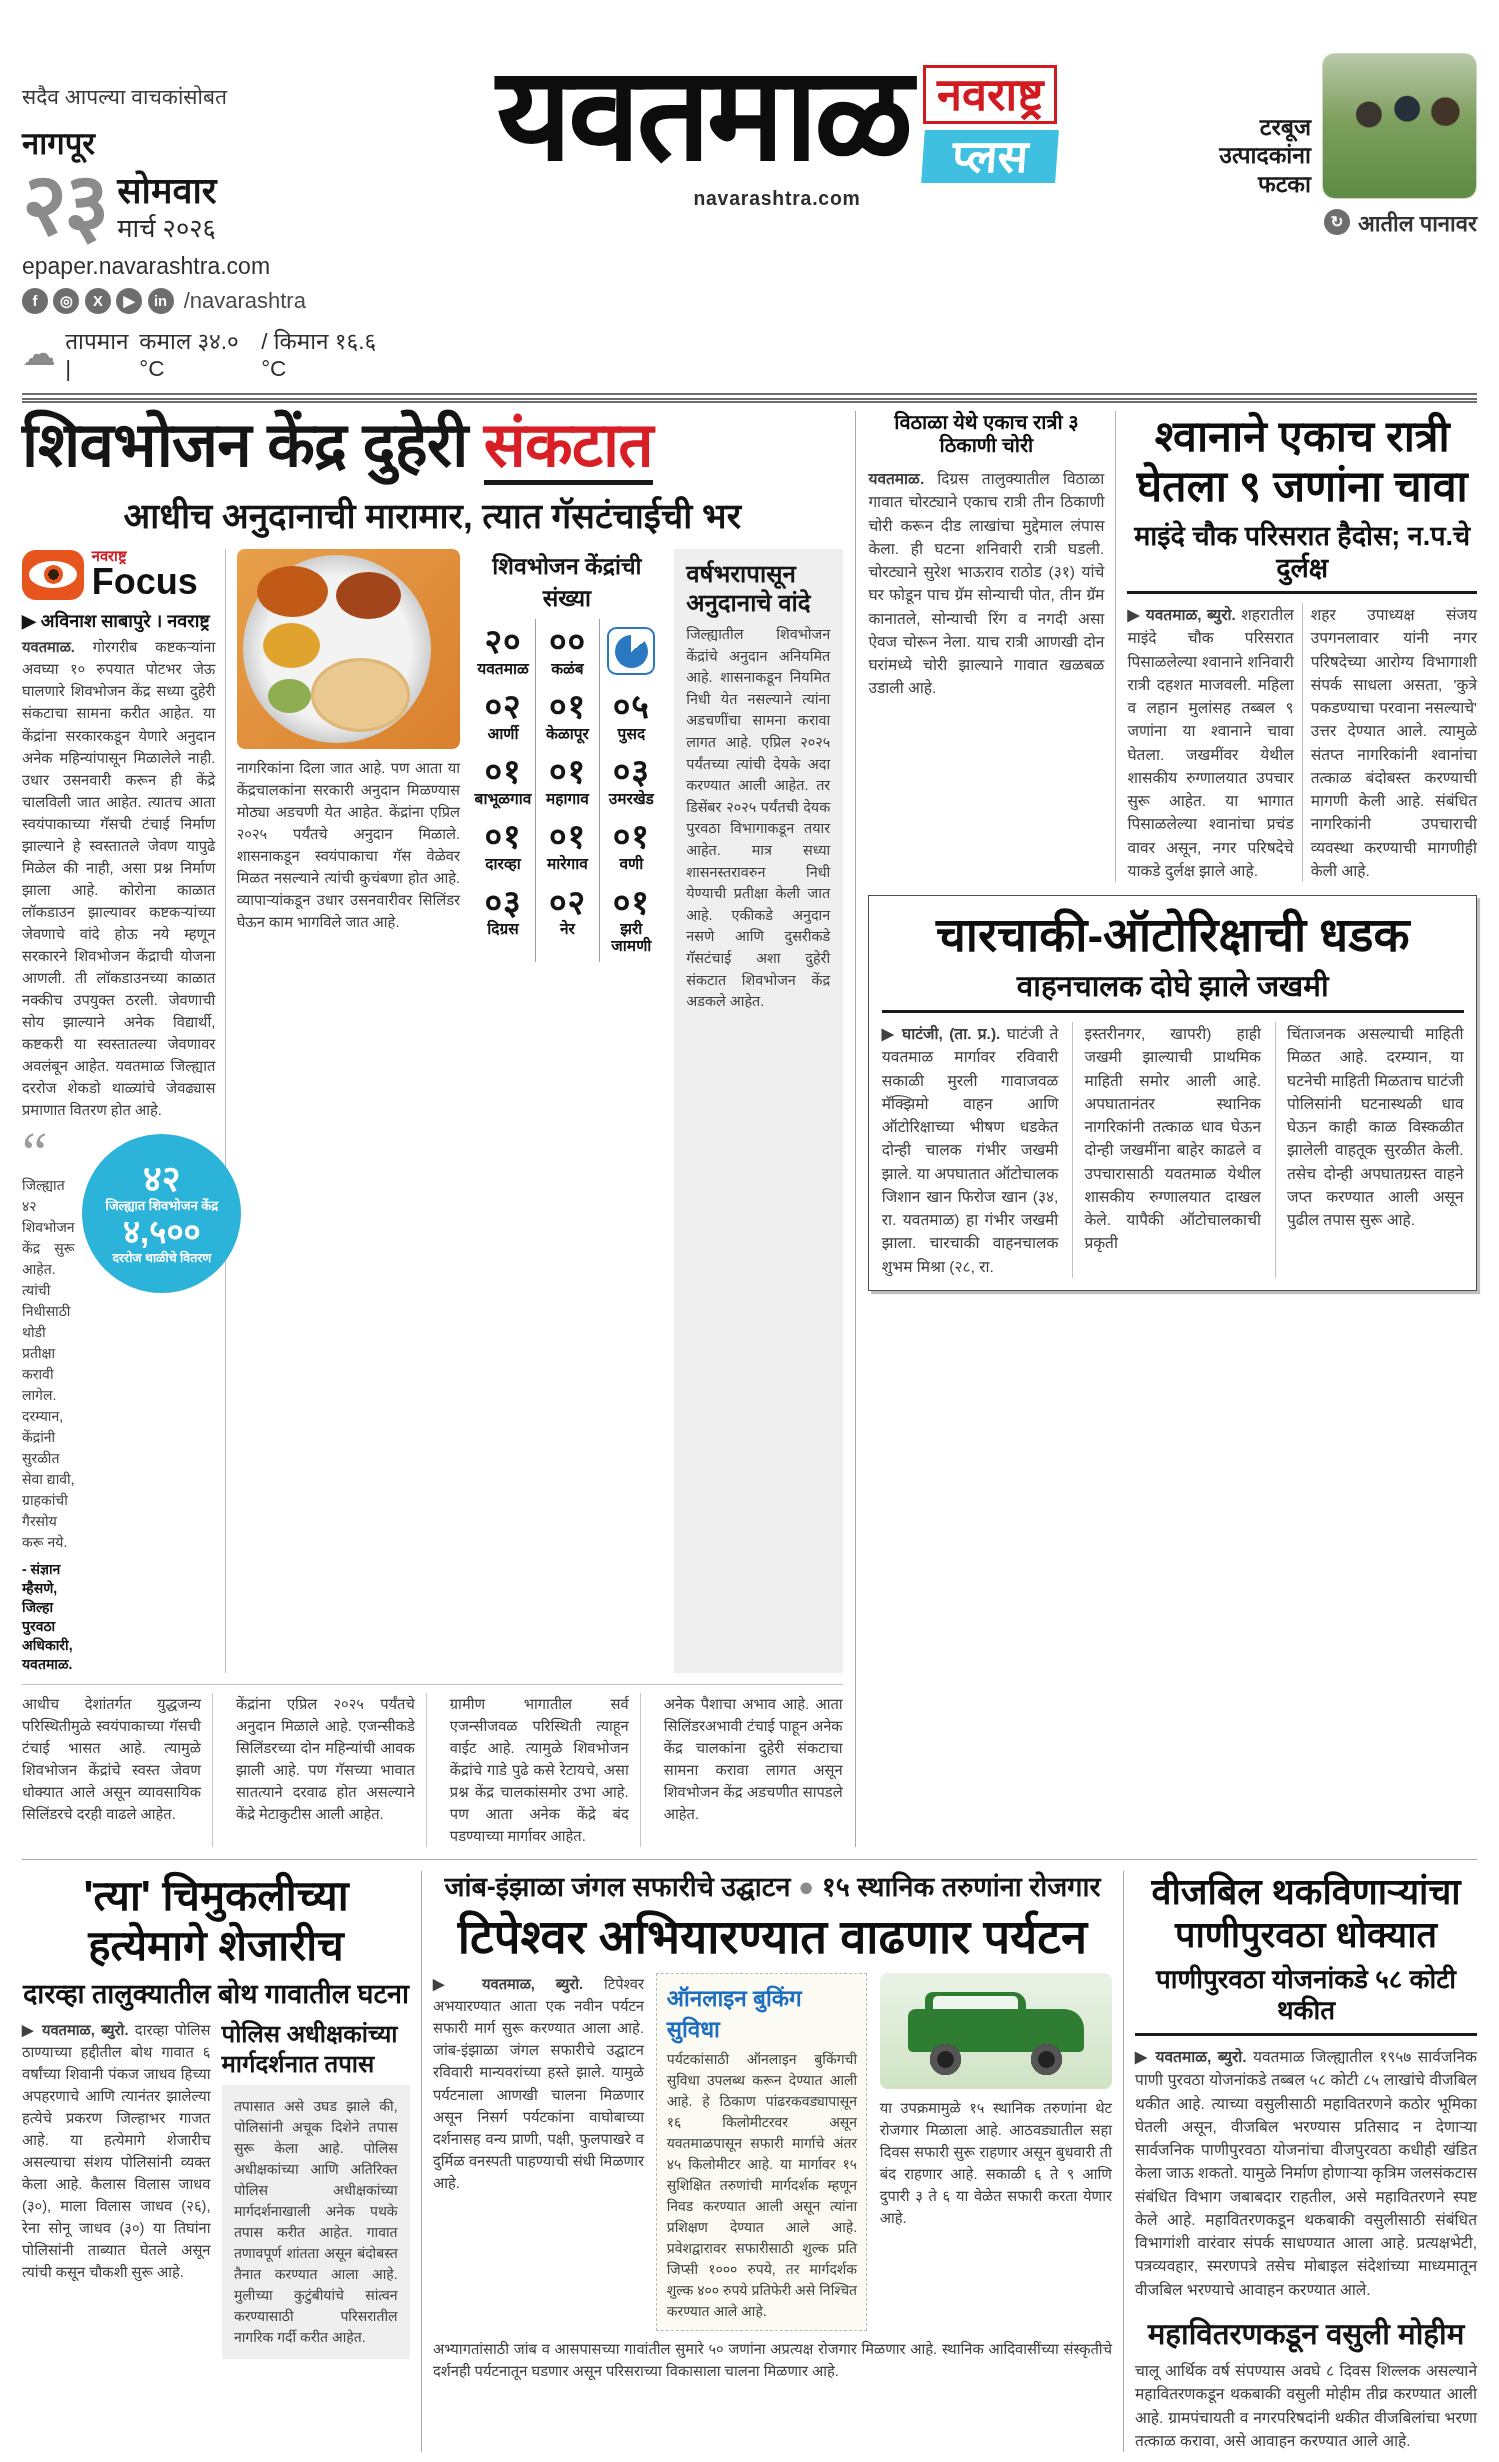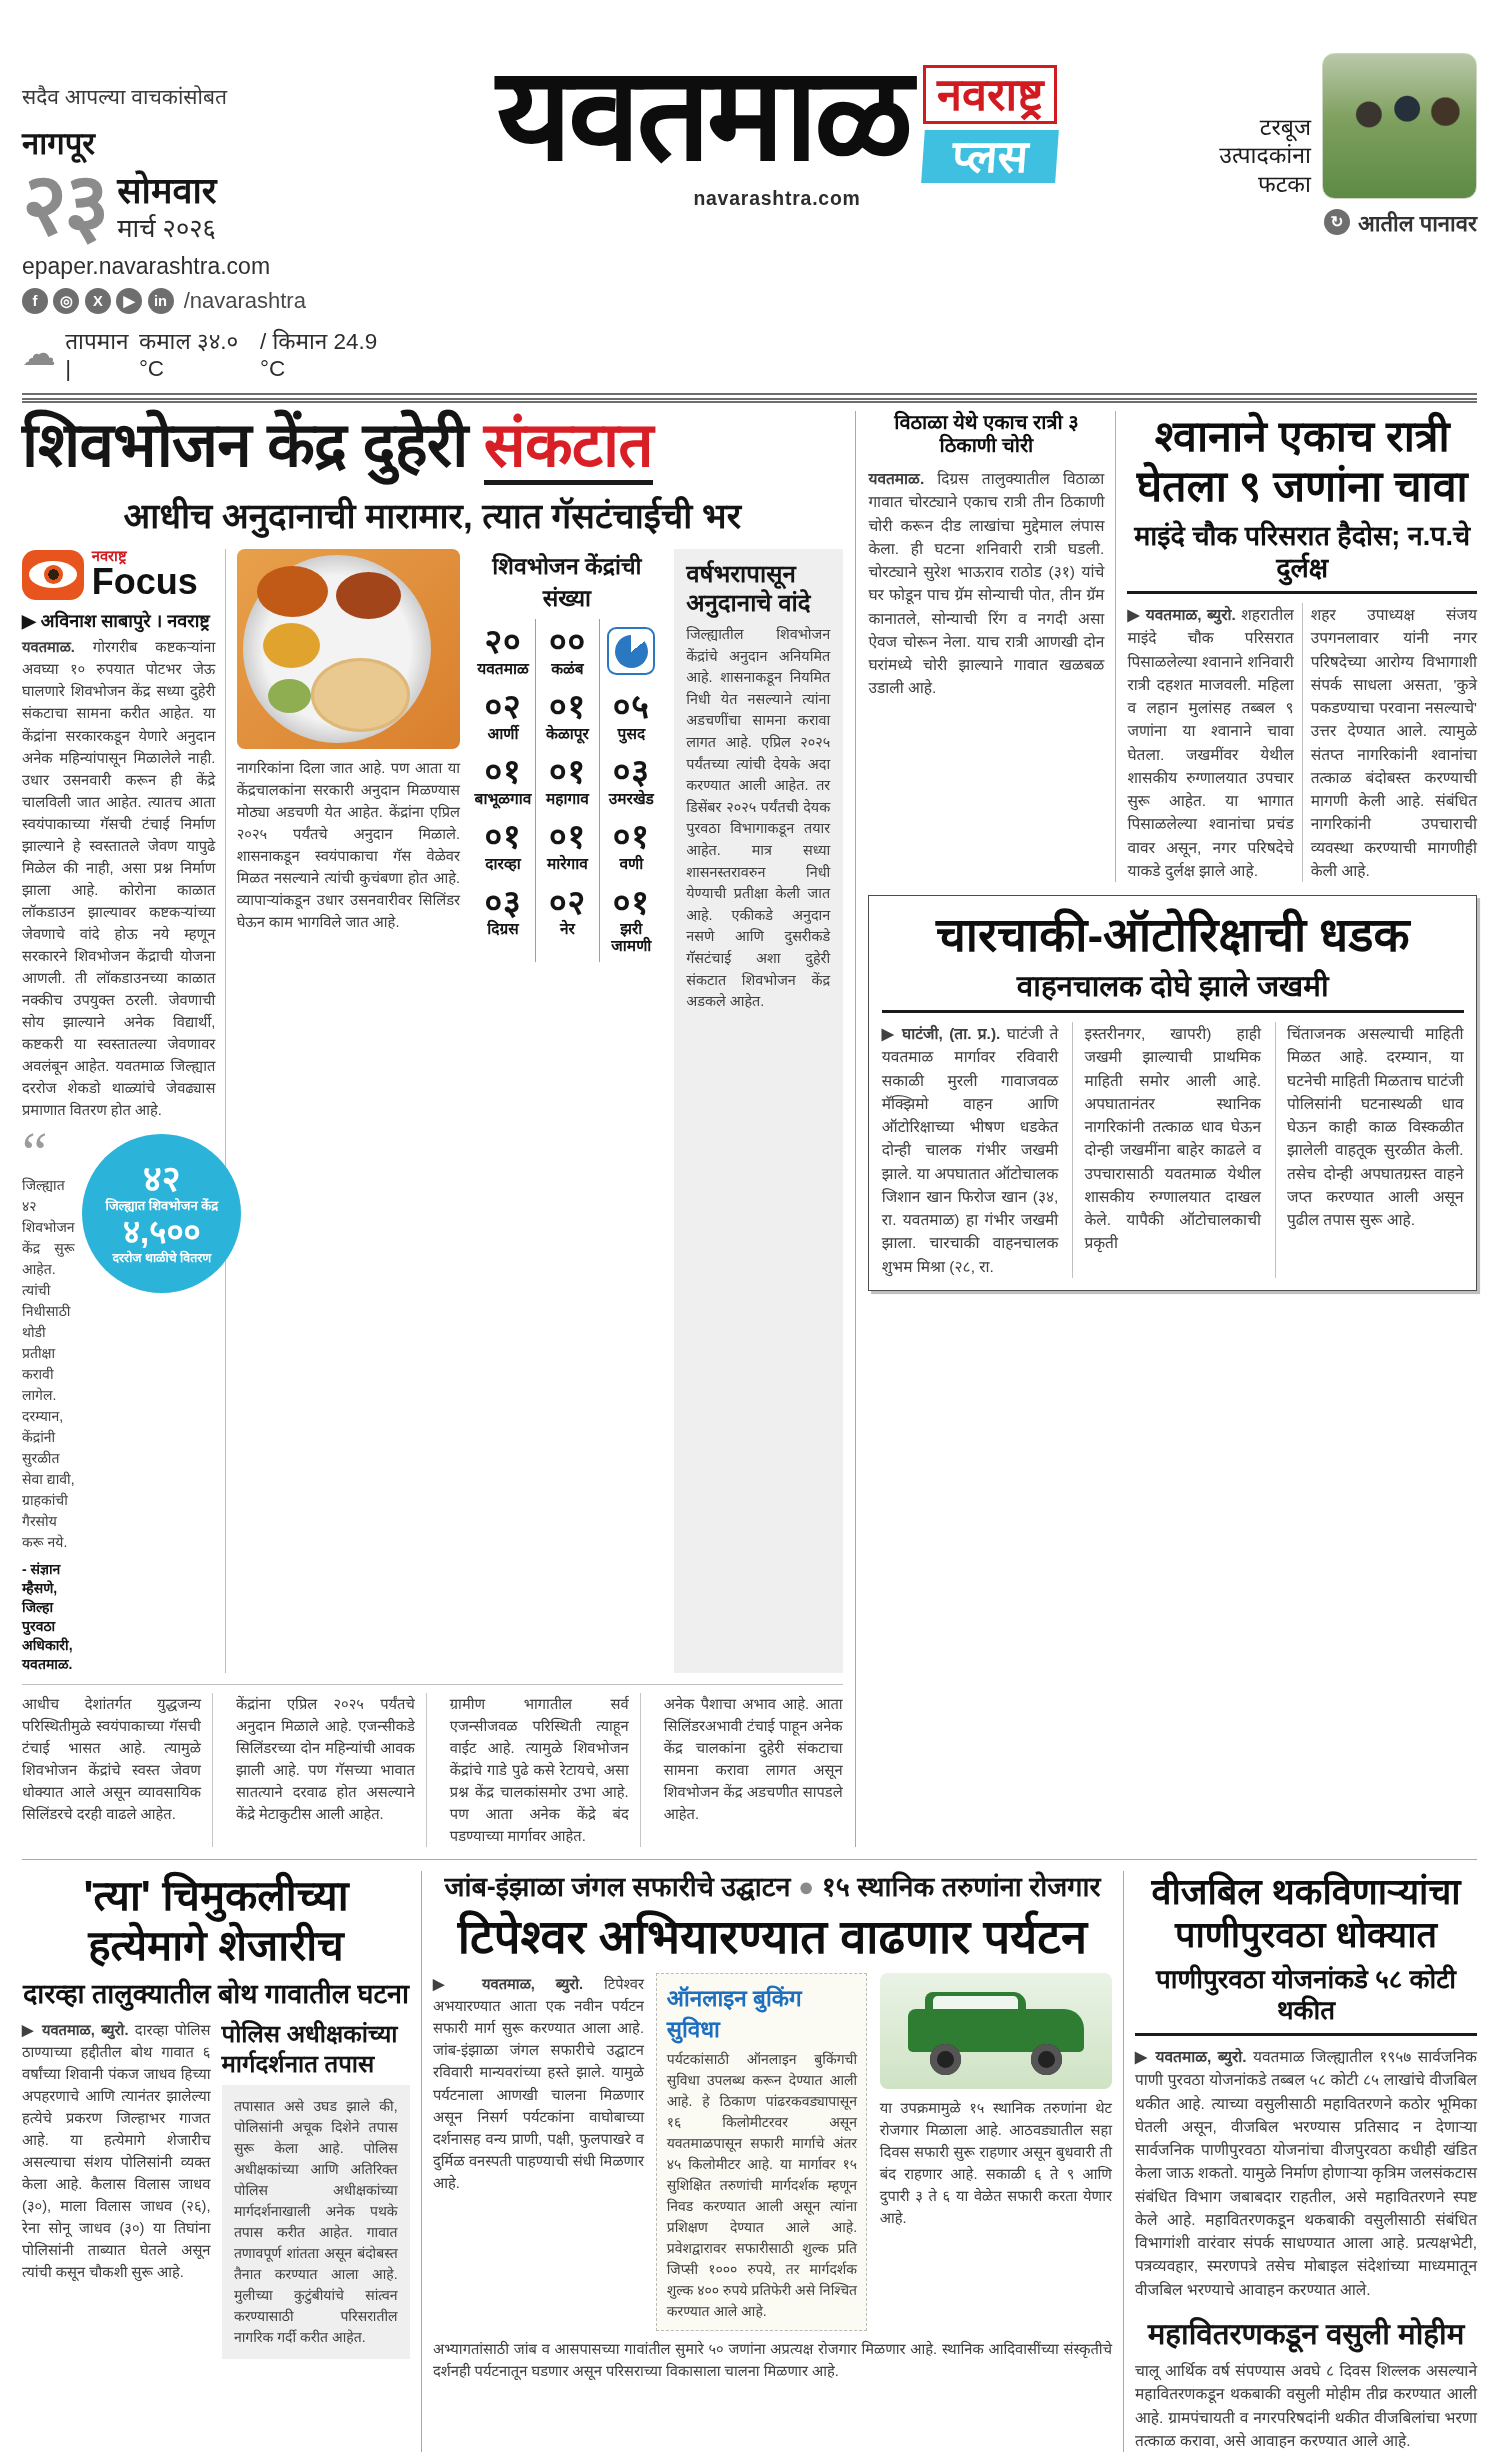--- a/index.html
+++ b/index.html
@@ -23,21 +23,21 @@
   .cloud { font-size:34px; color:#8a8a8a; line-height:1; }
   .mh-center { flex:1; text-align:center; }
   .mh-title-row { display:flex; align-items:center; justify-content:center; gap:14px; }
   .paper-title { font-size:130px; font-weight:bold; color:#0d0d0d; letter-spacing:-3.9px; line-height:1.05; }
   .brand { display:flex; flex-direction:column; gap:6.2px; margin-top:20px; }
   .brand-top { border:3.1px solid #d21a21; color:#d21a21; font-weight:bold; font-size:45px; padding:1.6px 11px; line-height:1.1; background:#fff; }
   .brand-bottom { background:#3fc0e0; color:#fff; font-weight:bold; font-size:45px; padding:1.6px 15.5px; line-height:1.1; transform:skewX(-4deg); }
   .brand-site { font-size:19.4px; color:#2d2d2d; font-weight:bold; margin-top:4.7px; letter-spacing:0.8px; }
   .mh-right { width:310px; padding-top:7.8px; }
   .photo-row { display:flex; justify-content:flex-end; align-items:flex-end; gap:11px; }
-  .photo-caption { font-size:23px; font-weight:normal; text-align:right; color:#1c1c1c; line-height:1.25; width:116px; }
+  .photo-caption { font-size:23px; font-weight:bold; text-align:right; color:#1c1c1c; line-height:1.25; width:116px; }
   .mh-photo { width:155px; height:146px; border-radius:12.4px; background:
       radial-gradient(circle at 30% 42%, #3b3530 0 9%, transparent 10%),
       radial-gradient(circle at 55% 38%, #25303a 0 10%, transparent 11%),
       radial-gradient(circle at 80% 40%, #423528 0 9%, transparent 10%),
       linear-gradient(180deg,#b9c8a9 0%, #7fa05f 45%, #5d8a44 100%); border:0.8px solid #cdd5c3; }
   .inside { display:flex; justify-content:flex-end; align-items:center; gap:7.8px; margin-top:7.8px; font-size:22px; font-weight:bold; color:#333; }
   .inside-icon { width:26px; height:26px; border-radius:50%; background:#6e6e6e; color:#fff; display:flex; align-items:center; justify-content:center; font-size:15.5px; }
   .triple-rule { margin-top:11px; border-top:2.3px solid #6d6d6d; border-bottom:5.4px double #6d6d6d; height:10px; }
 
   
@@ -175,21 +175,21 @@
         <span class="soc">◎</span>
         <span class="soc">X</span>
         <span class="soc">▶</span>
         <span class="soc">in</span>
         <span class="handle">/navarashtra</span>
       </div>
       <div class="weather">
         <span class="cloud">☁</span>
         <span>तापमान |</span>
         <span>कमाल ३४.० °C</span>
-        <span>/ किमान 24.9 °C</span>
+        <span>/ किमान १६.६ °C</span>
       </div>
     </div>
     <div class="mh-center">
       <div class="mh-title-row">
         <span class="paper-title">यवतमाळ</span>
         <div class="brand">
           <div class="brand-top">नवराष्ट्र</div>
           <div class="brand-bottom">प्लस</div>
         </div>
       </div>

